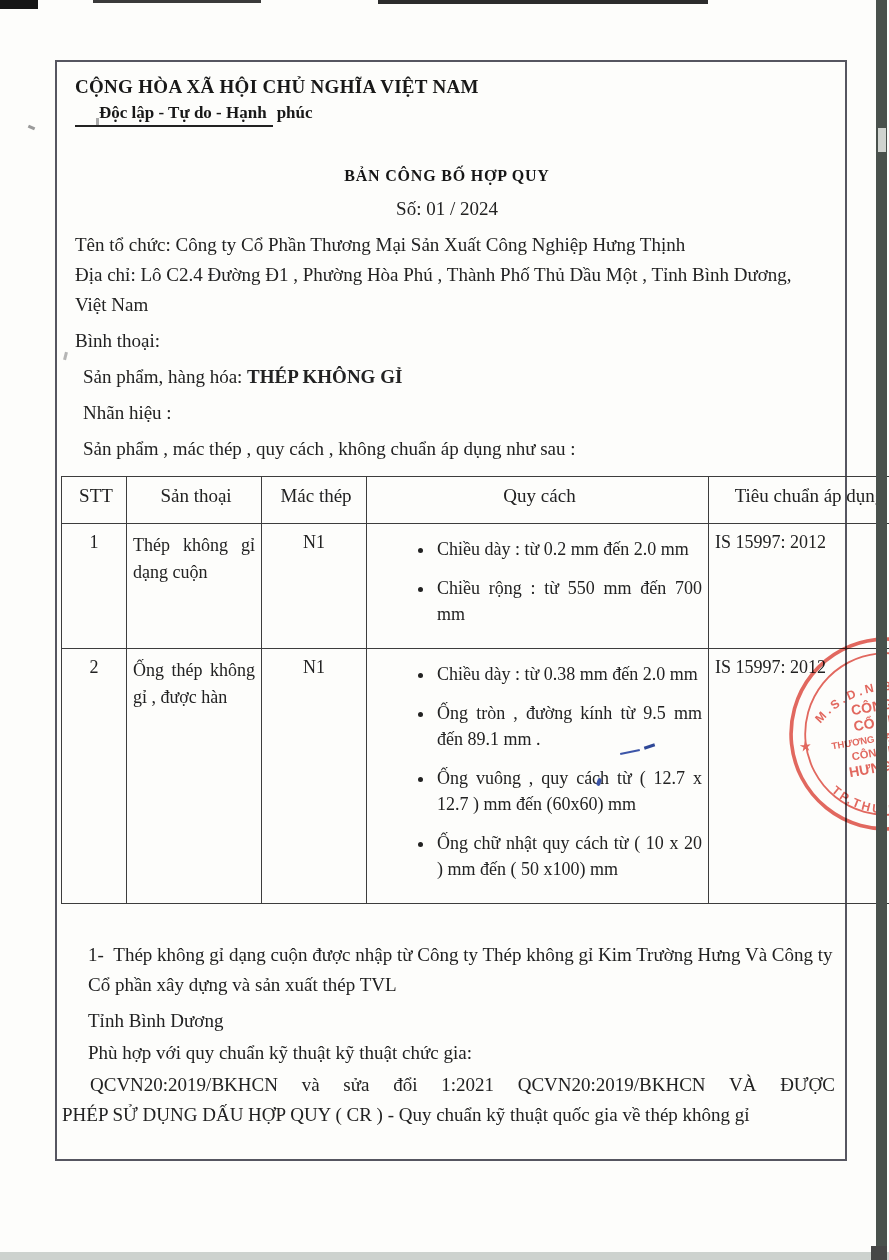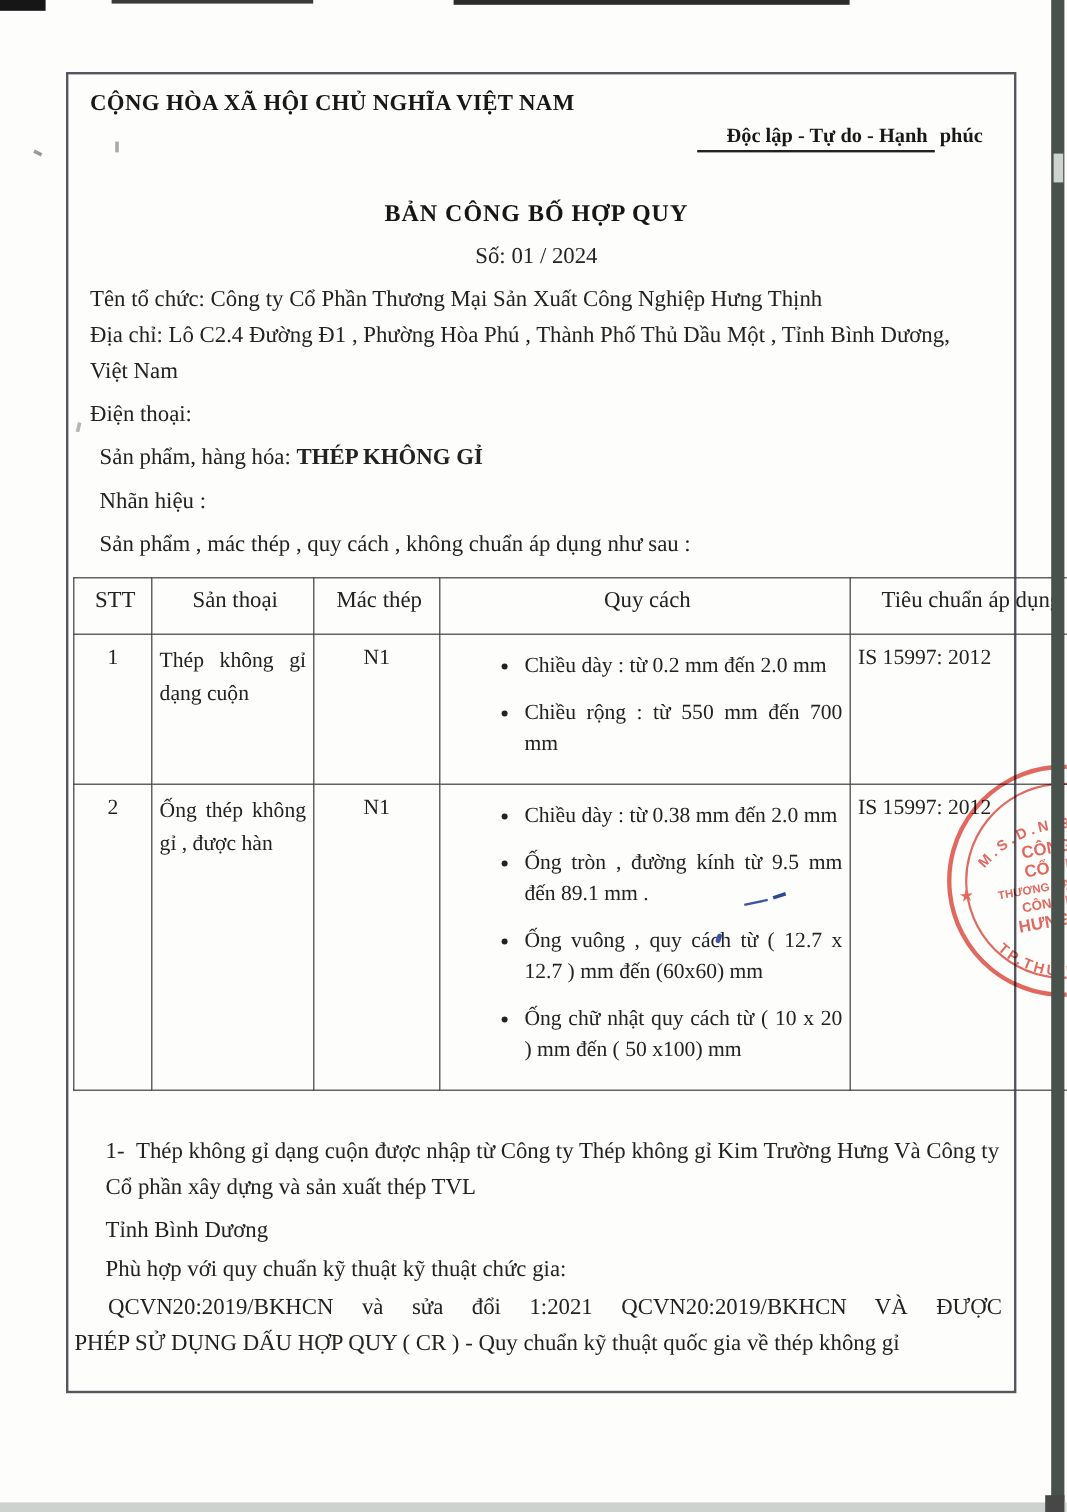--- a/index.html
+++ b/index.html
@@ -28,24 +28,24 @@
   .page-border{
     position:absolute;left:55px;top:60px;width:788px;height:1097px;
     border:2px solid #565660;z-index:1;background:transparent;
   }
   .content{
     position:absolute;left:55px;top:60px;width:792px;box-sizing:border-box;
     padding:16px 28px 0 20px;z-index:2;
   }
   
   .nat-line1{font-size:19px;font-weight:bold;letter-spacing:0.3px;color:#181818;margin:0;}
-  .nat-line2{font-size:17px;font-weight:bold;text-align:right;margin:5px 0 0 0;color:#181818;}
+  .nat-line2{font-size:17px;font-weight:bold;text-align:left;margin:5px 0 0 0;color:#181818;}
   .nat-underline{display:inline-block;border-bottom:2.5px solid #222;padding:0 6px 2px 24px;}
   .nat-tail{display:inline-block;padding-left:4px;}
-  .doc-title{font-size:20px;font-weight:bold;text-align:center;letter-spacing:0.8px;margin:40px 0 0 0;color:#161616;}
+  .doc-title{font-size:16px;font-weight:bold;text-align:center;letter-spacing:0.8px;margin:40px 0 0 0;color:#161616;}
   .doc-number{font-size:19px;text-align:center;margin:13px 0 0 0;}
   
   .para{font-size:19px;line-height:30px;margin:0;}
   .mt10{margin-top:10px;}
   .mt6{margin-top:6px;}
   .ind{margin-left:8px;}
   .bold{font-weight:bold;}
   
   table.spec{
     border-collapse:collapse;margin:12px 0 0 -14px;width:776px;table-layout:fixed;
@@ -104,21 +104,21 @@
 <div class="content">
 
   <p class="nat-line1">CỘNG HÒA XÃ HỘI CHỦ NGHĨA VIỆT NAM</p>
   <p class="nat-line2"><span class="nat-underline">Độc lập - Tự do - Hạnh</span><span class="nat-tail">phúc</span></p>
 
   <p class="doc-title">BẢN CÔNG BỐ HỢP QUY</p>
   <p class="doc-number">Số: 01 / 2024</p>
 
   <p class="para mt10">Tên tổ chức: Công ty Cổ Phần Thương Mại Sản Xuất Công Nghiệp Hưng Thịnh</p>
   <p class="para">Địa chỉ: Lô C2.4 Đường Đ1 , Phường Hòa Phú , Thành Phố Thủ Dầu Một , Tỉnh Bình Dương, Việt Nam</p>
-  <p class="para mt6">Điện thoại:</p>
+  <p class="para mt6">Bình thoại:</p>
 
   <p class="para mt6 ind"><span>Sản phẩm, hàng hóa:</span>&nbsp;<span class="bold">THÉP KHÔNG GỈ</span></p>
   <p class="para mt6 ind">Nhãn hiệu :</p>
   <p class="para mt6 ind">Sản phẩm , mác thép , quy cách , không chuẩn áp dụng như sau :</p>
 
   <table class="spec">
     <tbody>
         <tr>
       <th class="c-stt">STT</th>
       <th class="c-sp">Sản thoại</th>

